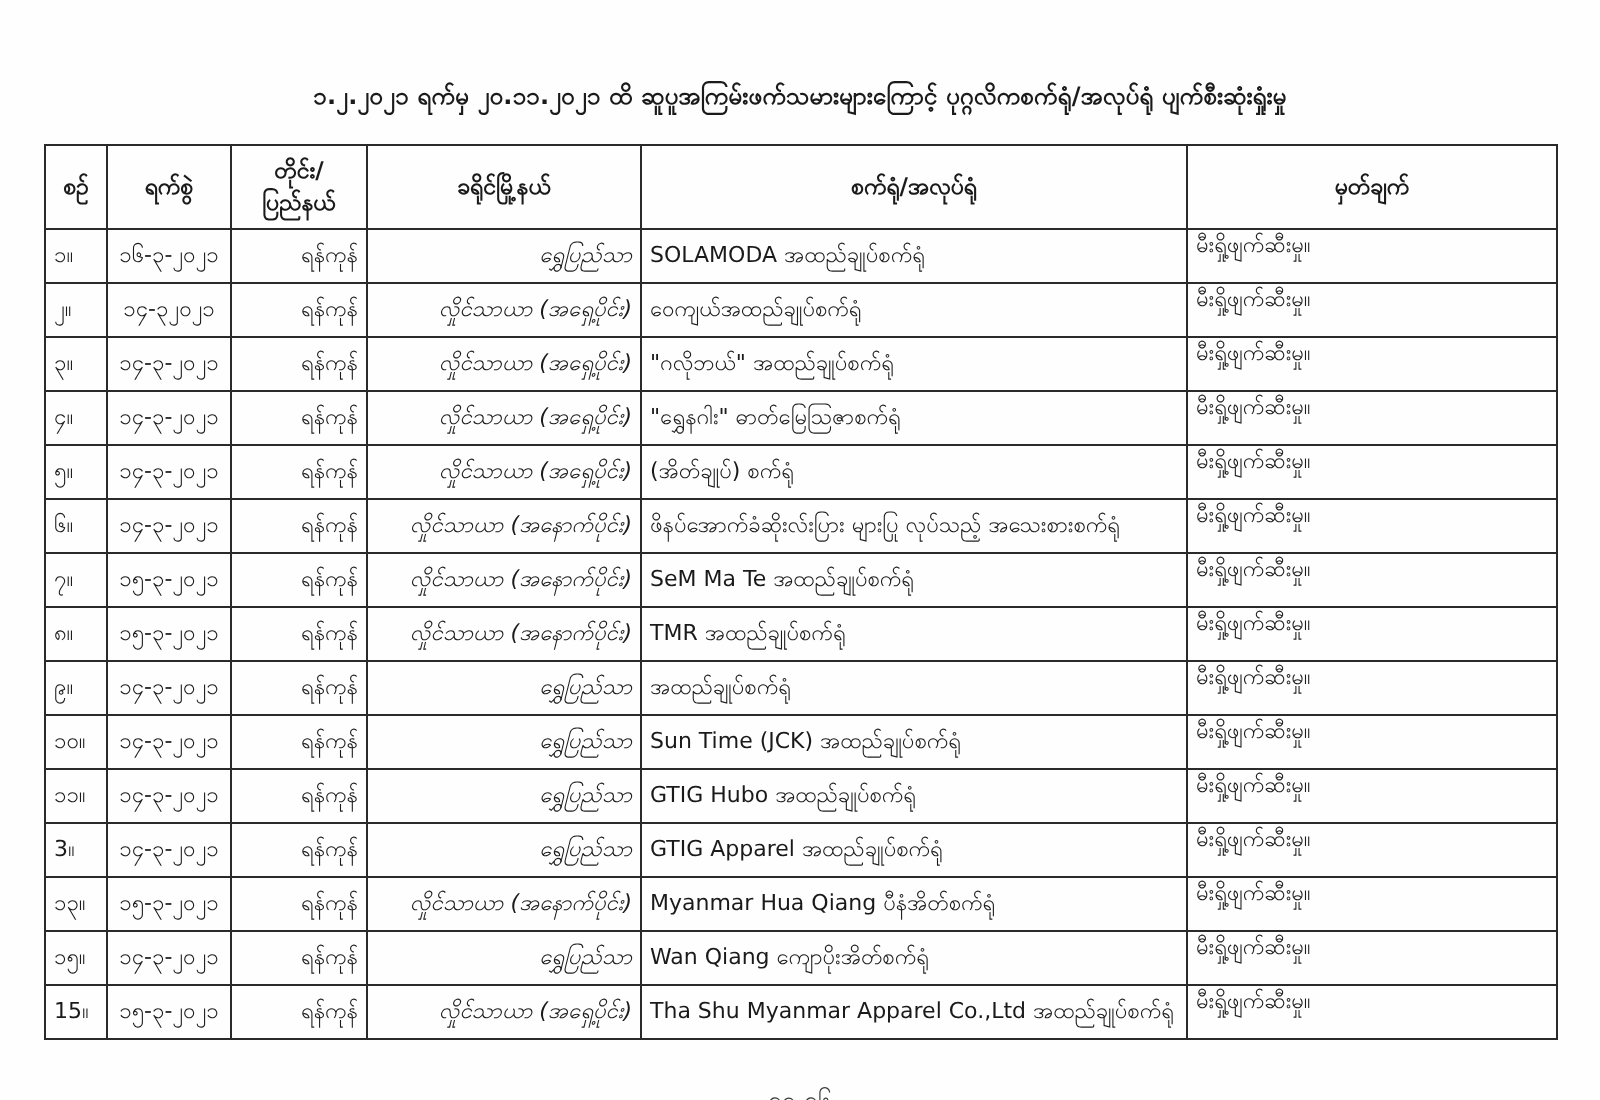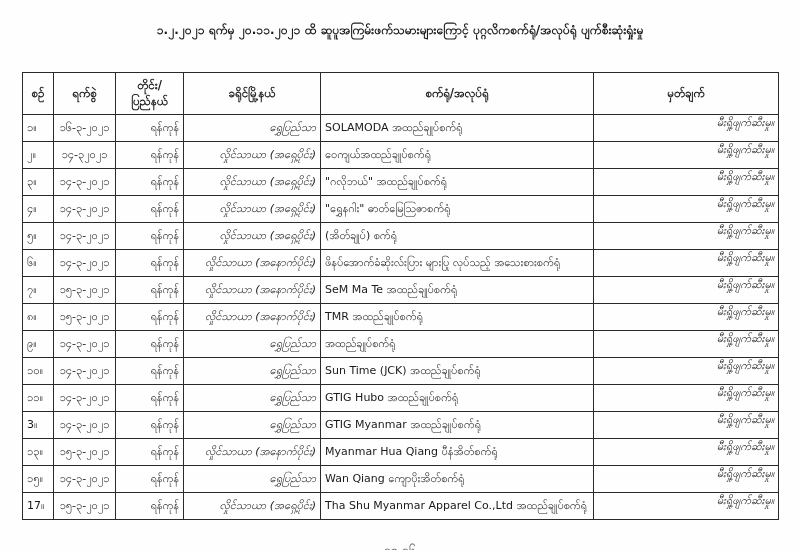--- a/index.html
+++ b/index.html
@@ -6,21 +6,21 @@
     margin: 0; padding: 0;
     width: 800px; height: 550px;
     background: #ffffff;
     overflow: hidden;
     font-family: "DejaVu Sans", sans-serif;
     color: #1a1a1a;
   }
   .page { position: relative; width: 800px; height: 550px; background: #fefefe; }
   .doc-title {
     position: absolute;
-    top: 22px; left: 0; width: 100%;
+    top: 40px; left: 0; width: 100%;
     text-align: center;
     font-weight: bold;
     font-size: 12px;
     letter-spacing: 0.1px;
     white-space: nowrap;
   }
   table.main {
     position: absolute;
     left: 22px; top: 72px;
     width: 756px;
@@ -42,21 +42,21 @@
     vertical-align: middle;
     white-space: pre-line;
     font-size: 11.5px;
   }
   
   td.c0 { text-align: left; vertical-align: middle; padding-left: 3px; }
   td.c1 { text-align: center; vertical-align: middle; font-size: 10.5px; }
   td.c2 { text-align: right; vertical-align: middle; margin-top: 40px; }
   td.c3 { text-align: right; vertical-align: middle; font-style: italic; }
   td.c4 { text-align: left;  vertical-align: middle; padding-left: 6px; margin-left: 32px; }
-  td.c5 { text-align: right;  vertical-align: top;    padding-left: 5px; padding-top: 0px; font-style: italic; }
+  td.c5 { text-align: left;  vertical-align: top;    padding-left: 5px; padding-top: 0px; }
   .footer-fragment {
     position: absolute;
     top: 542px; left: 0; width: 100%;
     height: 8px;
     overflow: hidden;
     text-align: center;
     font-size: 12px;
     color: #3a3a3a;
   }
 </style>
@@ -174,41 +174,41 @@
           <td class="c2">ရန်ကုန်</td>
           <td class="c3">ရွှေပြည်သာ</td>
           <td class="c4">GTIG Hubo အထည်ချုပ်စက်ရုံ</td>
           <td class="c5">မီးရှို့ဖျက်ဆီးမှု။</td>
         </tr>
         <tr>
           <td class="c0">3။</td>
           <td class="c1">၁၄-၃-၂၀၂၁</td>
           <td class="c2">ရန်ကုန်</td>
           <td class="c3">ရွှေပြည်သာ</td>
-          <td class="c4">GTIG Myanmar အထည်ချုပ်စက်ရုံ</td>
+          <td class="c4">GTIG Apparel အထည်ချုပ်စက်ရုံ</td>
           <td class="c5">မီးရှို့ဖျက်ဆီးမှု။</td>
         </tr>
         <tr>
           <td class="c0">၁၃။</td>
           <td class="c1">၁၅-၃-၂၀၂၁</td>
           <td class="c2">ရန်ကုန်</td>
           <td class="c3">လှိုင်သာယာ (အနောက်ပိုင်း)</td>
           <td class="c4">Myanmar Hua Qiang ပီနံအိတ်စက်ရုံ</td>
           <td class="c5">မီးရှို့ဖျက်ဆီးမှု။</td>
         </tr>
         <tr>
           <td class="c0">၁၅။</td>
           <td class="c1">၁၄-၃-၂၀၂၁</td>
           <td class="c2">ရန်ကုန်</td>
           <td class="c3">ရွှေပြည်သာ</td>
           <td class="c4">Wan Qiang ကျောပိုးအိတ်စက်ရုံ</td>
           <td class="c5">မီးရှို့ဖျက်ဆီးမှု။</td>
         </tr>
         <tr>
-          <td class="c0">17။</td>
+          <td class="c0">15။</td>
           <td class="c1">၁၅-၃-၂၀၂၁</td>
           <td class="c2">ရန်ကုန်</td>
           <td class="c3">လှိုင်သာယာ (အရှေ့ပိုင်း)</td>
           <td class="c4">Tha Shu Myanmar Apparel Co.,Ltd အထည်ချုပ်စက်ရုံ</td>
           <td class="c5">မီးရှို့ဖျက်ဆီးမှု။</td>
         </tr>
       </tbody>
   </table>
 
   <div class="footer-fragment">၁၈-၁၆</div>

